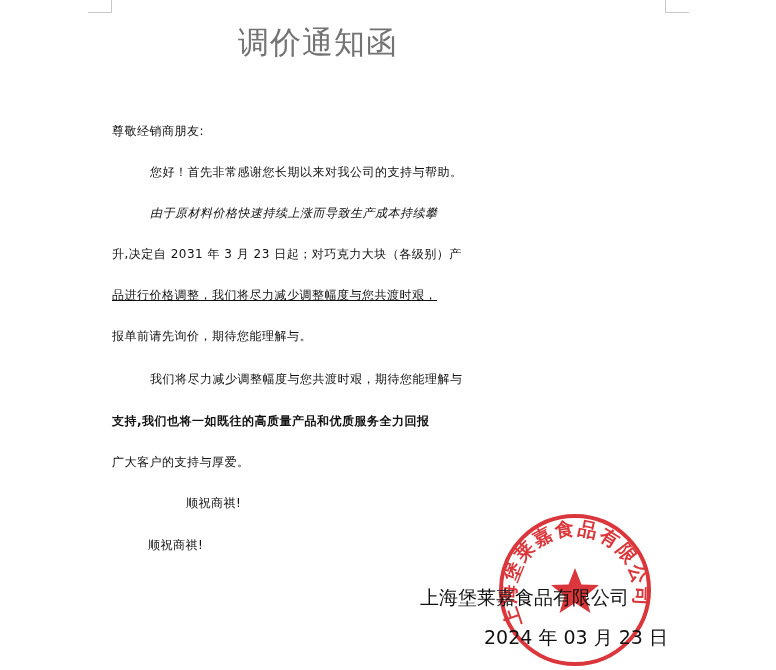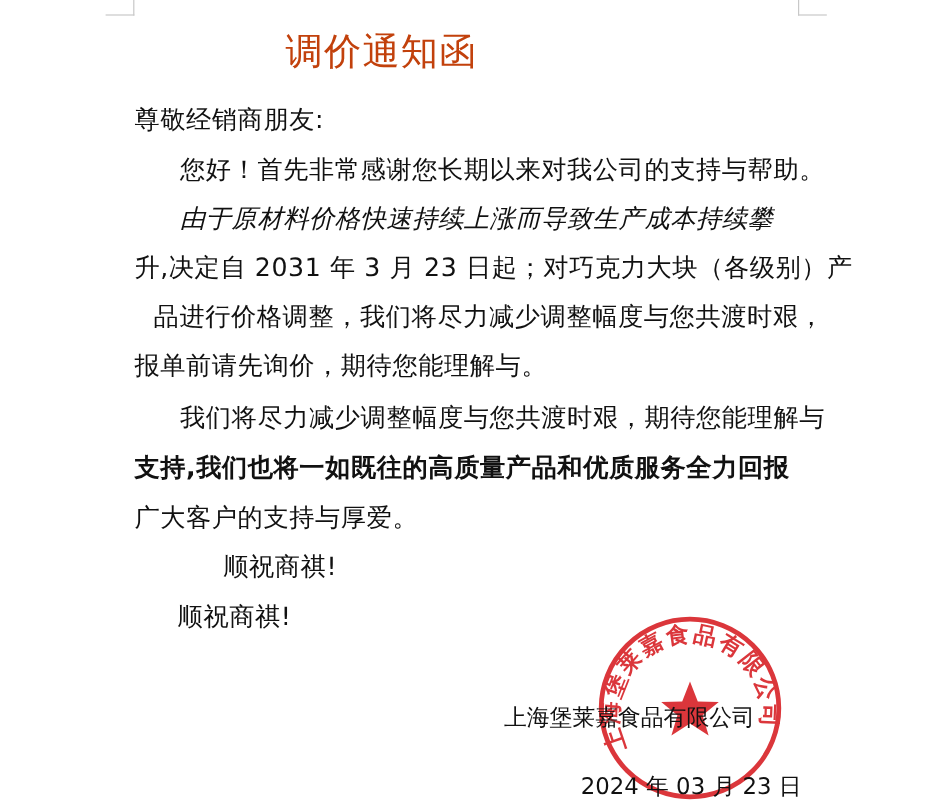--- a/index.html
+++ b/index.html
@@ -5,41 +5,41 @@
   html, body { margin:0; padding:0; }
   body {
     width:776px; height:670px; background:#ffffff; position:relative; overflow:hidden;
     font-family: "DejaVu Sans", "Liberation Sans", sans-serif; color:#111;
   }
   .corner { position:absolute; border-color:#c8c8c8; border-style:solid; width:23px; height:12px; }
   .corner.tl { left:88px; top:0; border-width:0 1px 1px 0; }
   .corner.tr { left:665px; top:0; border-width:0 0 1px 1px; }
   .title {
     position:absolute; left:0; width:636px; top:22px; text-align:center;
-    font-size:31px; letter-spacing:1px; color:#c2410c;
+    font-size:31px; letter-spacing:1px; color:#737373;
   }
-  .line { position:absolute; font-size:21px; white-space:nowrap; letter-spacing:0.5px; }
+  .line { position:absolute; font-size:12px; white-space:nowrap; letter-spacing:0.5px;margin-top:37px; }
   .stamp { position:absolute; left:495px; top:510px; width:160px; height:160px; opacity:0.92; }
   .sig { position:absolute; font-size:19px; white-space:nowrap; }
 </style>
 </head>
 <body>
 
 <div class="corner tl"></div>
 <div class="corner tr"></div>
 
 <div class="title">调价通知函</div>
 
 <div class="line" style="left:112px; top:86px;">尊敬经销商朋友:</div>
 
 <div class="line" style="left:150px; top:127px;">您好！首先非常感谢您长期以来对我公司的支持与帮助。</div>
 
 <div class="line" style="left:150px; top:168px;font-style:italic;">由于原材料价格快速持续上涨而导致生产成本持续攀</div>
 <div class="line" style="left:112px; top:209px;">升,决定自 2031 年 3 月 23 日起；对巧克力大块（各级别）产</div>
-<div class="line" style="left:128px; top:250px;">品进行价格调整，我们将尽力减少调整幅度与您共渡时艰，</div>
+<div class="line" style="left:112px; top:250px;text-decoration:underline;">品进行价格调整，我们将尽力减少调整幅度与您共渡时艰，</div>
 <div class="line" style="left:112px; top:291px;">报单前请先询价，期待您能理解与。</div>
 
 <div class="line" style="left:150px; top:334px;">我们将尽力减少调整幅度与您共渡时艰，期待您能理解与</div>
 <div class="line" style="left:112px; top:376px;font-weight:bold;">支持,我们也将一如既往的高质量产品和优质服务全力回报</div>
 <div class="line" style="left:112px; top:417px;">广大客户的支持与厚爱。</div>
 
 <div class="line" style="left:186px; top:458px;">顺祝商祺!</div>
 <div class="line" style="left:148px; top:500px;">顺祝商祺!</div>
 
 <svg class="stamp" viewBox="0 0 160 160">
@@ -47,13 +47,13 @@
     <path id="arcPath" d="M 30 118 A 60 60 0 1 1 130 118" fill="none"></path>
   </defs>
   <circle cx="80" cy="80" r="74" fill="none" stroke="#d8262b" stroke-width="4"></circle>
   <text font-size="19" fill="#d8262b" font-weight="bold" style="font-family:'DejaVu Sans',sans-serif; letter-spacing:2px;">
     <textPath href="#arcPath" startOffset="2%">上海堡莱嘉食品有限公司</textPath>
   </text>
   <polygon fill="#d8262b" points="80,58 86.5,74.5 104,75 90.5,86 95.5,103 80,93 64.5,103 69.5,86 56,75 73.5,74.5"></polygon>
 </svg>
 
 <div class="sig" style="left:420px; top:585px;">上海堡莱嘉食品有限公司</div>
-<div class="sig" style="left:484px; top:643px;">2024 年 03 月 23 日</div>
+<div class="sig" style="left:484px; top:625px;">2024 年 03 月 23 日</div>
 
 </body></html>

